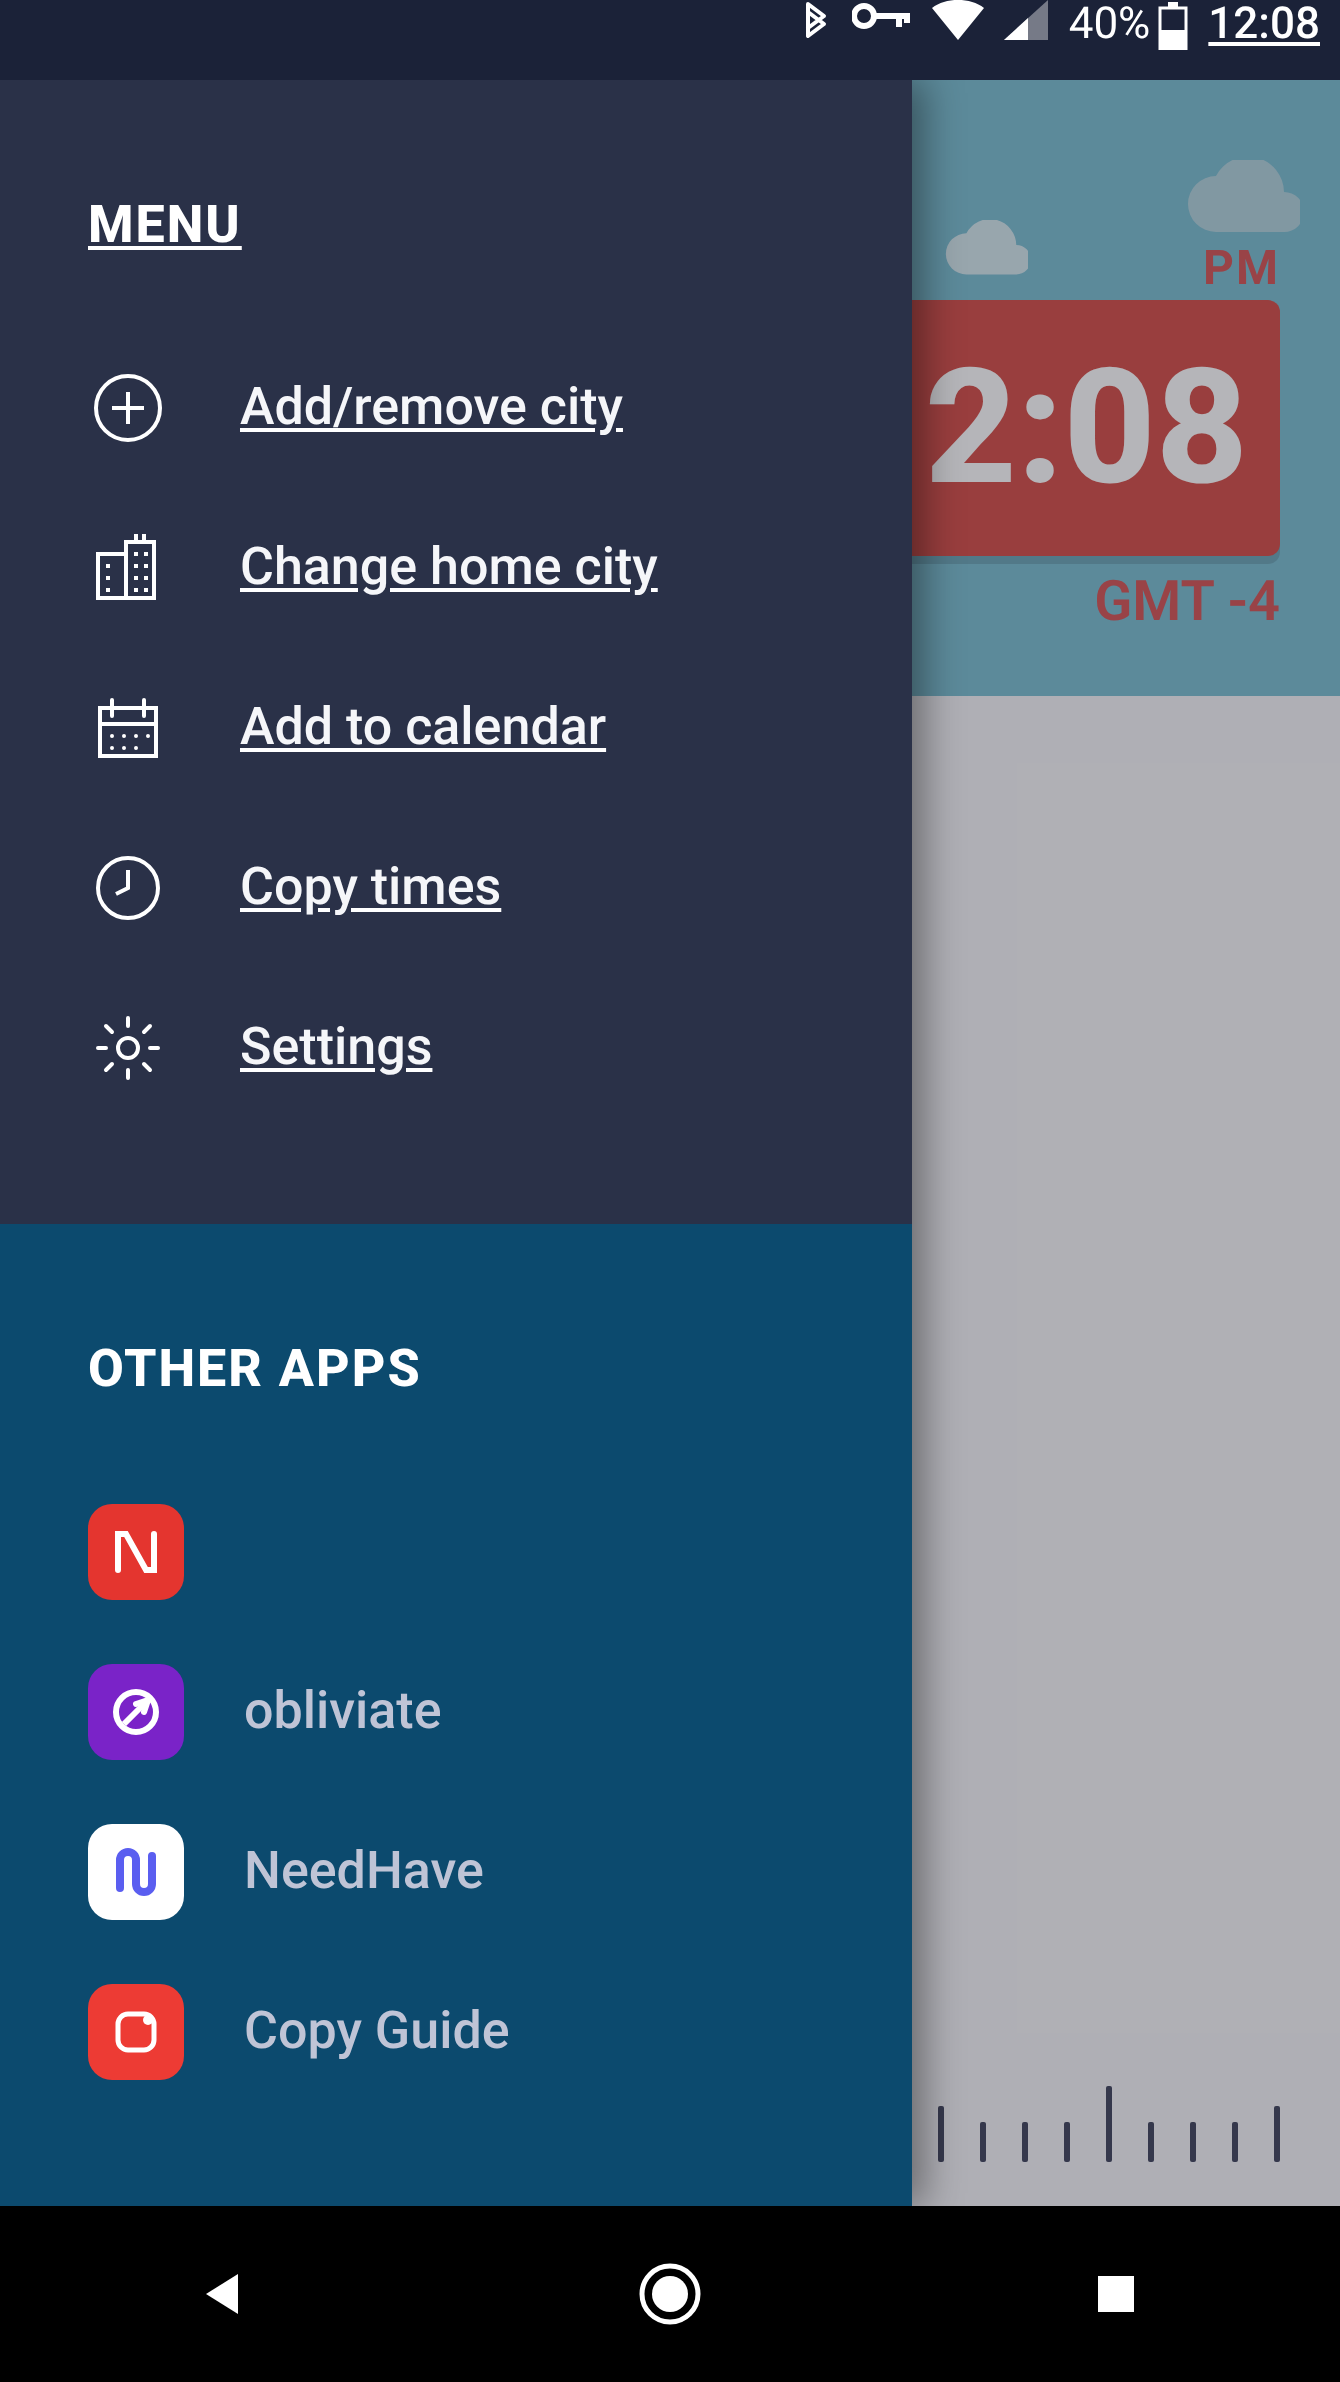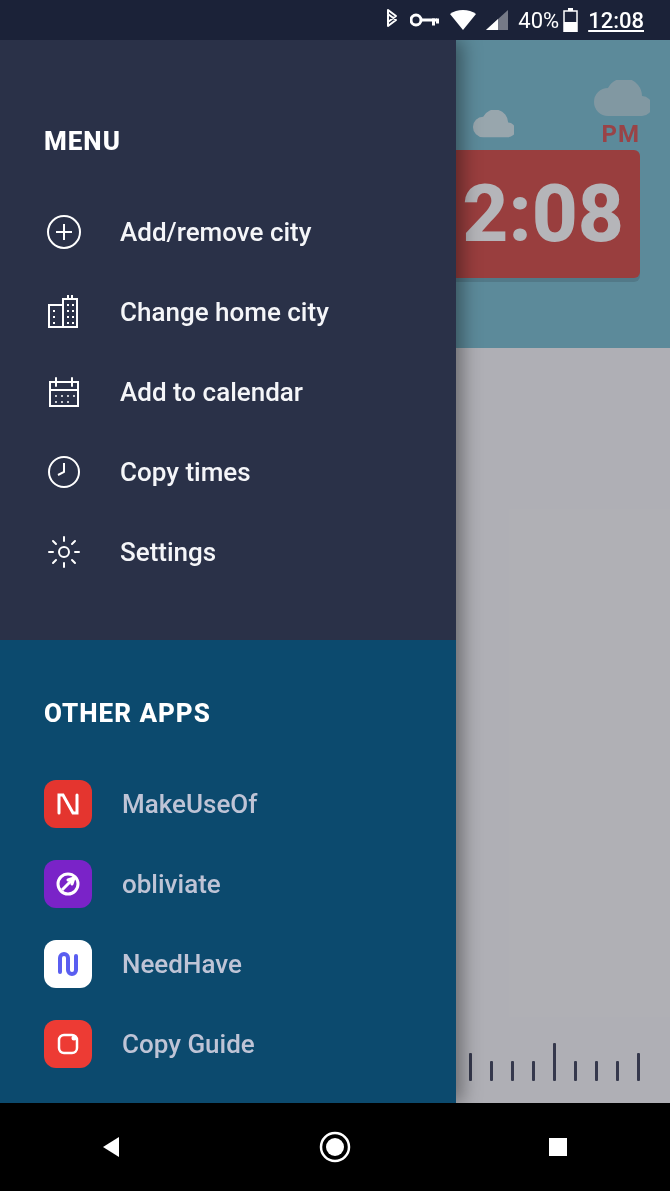--- a/index.html
+++ b/index.html
@@ -3,22 +3,22 @@
 <meta charset="utf-8">
 <style>
   * { margin: 0; padding: 0; box-sizing: border-box; }
   html, body { width: 670px; height: 1191px; overflow: hidden; font-family: -apple-system, Roboto, Arial, sans-serif; }
   body { position: relative; background: #5bb0c8; }
 
   
   .status-bar {
     position: absolute; top: 0; left: 0; right: 0; height: 40px;
     background: #1b2238;
-    display: flex; justify-content: flex-end; align-items: center;
-    padding-right: 26px; gap: 10px; color: #fff; font-size: 22px;
+    display: flex; justify-content: flex-end; align-items: flex-start;
+    padding-right: 10px; gap: 10px; color: #fff; font-size: 22px;
     z-index: 20;
   }
   .status-bar .icon { display: inline-flex; align-items: center; }
   .status-bar .batt-wrap { display: inline-flex; align-items: center; gap: 4px; }
 
   
   .bg-panel {
     position: absolute; top: 40px; left: 0; right: 0; bottom: 88px;
     background: #6bb7cc;
     z-index: 1;
@@ -49,21 +49,21 @@
 
   
   .drawer {
     position: absolute; top: 40px; left: 0; width: 456px; bottom: 88px;
     background: #2a3148;
     z-index: 10;
     color: #fff;
     display: flex; flex-direction: column;
     box-shadow: 6px 0 18px rgba(0,0,0,.4);
   }
-  .drawer .menu-section { padding: 86px 44px 48px; }
+  .drawer .menu-section { padding: 58px 44px 48px; text-decoration: underline; }
   .drawer .section-title {
     font-size: 26px; font-weight: 800; letter-spacing: 1px; margin-bottom: 36px;
   }
   .menu-item {
     display: flex; align-items: center; gap: 36px;
     padding: 20px 0;
     cursor: pointer;
   }
   .menu-item .mi-icon { width: 40px; height: 40px; display:flex; align-items:center; justify-content:center; flex-shrink:0;}
   .menu-item .mi-label { font-size: 26px; font-weight: 500; color:#f5f6f9;}
@@ -134,20 +134,21 @@
     </svg>
 </div>
 <div class="cloud" style="left:470px; top:110px;">
   <svg width="44" height="28" viewBox="0 0 60 36">
       <path d="M18 36a14 14 0 010-28 18 18 0 0134 8 10 10 0 010 20H18z" fill="#cfe6ec"></path>
     </svg>
 </div>
 <div class="clock-area">
   <div class="pm-label">PM</div>
   <div class="clock-box">2:08</div>
+  <div class="gmt">GMT -4</div>
 </div>
 <div class="lower-white"></div>
 <div class="ruler">
   <span style="height:20px"></span>
     <span style="height:28px"></span>
     <span style="height:20px"></span>
   <span style="height:20px"></span>
     <span style="height:20px"></span>
     <span style="height:38px"></span>
   <span style="height:20px"></span>
@@ -215,21 +216,20 @@
 
   <div class="other-section">
     <div class="section-title">OTHER APPS</div>
 
     <div class="app-item">
       <span class="app-icon" style="background:#e4352f;color:#ffffff;">
         <svg width="26" height="26" viewBox="0 0 26 26">
             <path d="M4 22V4h4l10 18h4V4" stroke="#fff" stroke-width="3" fill="none" stroke-linecap="round"></path>
           </svg>
       </span>
-      <span class="app-label">MakeUseOf</span>
     </div>
 
     <div class="app-item">
       <span class="app-icon" style="background:#7a23c8;color:#ffffff;">
         <svg width="28" height="28" viewBox="0 0 28 28">
             <circle cx="14" cy="14" r="10" stroke="#fff" stroke-width="3" fill="none"></circle>
             <path d="M8 20L20 8" stroke="#fff" stroke-width="3"></path>
             <path d="M20 8l-2 6M20 8l-6 2" stroke="#fff" stroke-width="3" stroke-linecap="round"></path>
           </svg>
       </span>

